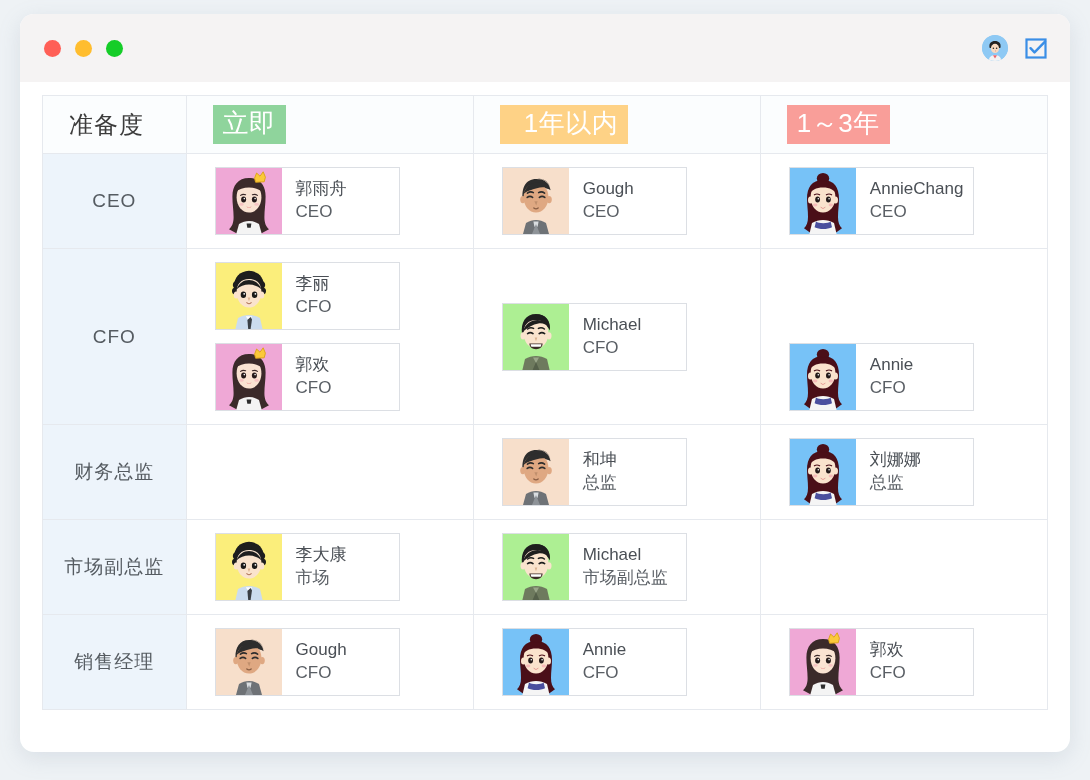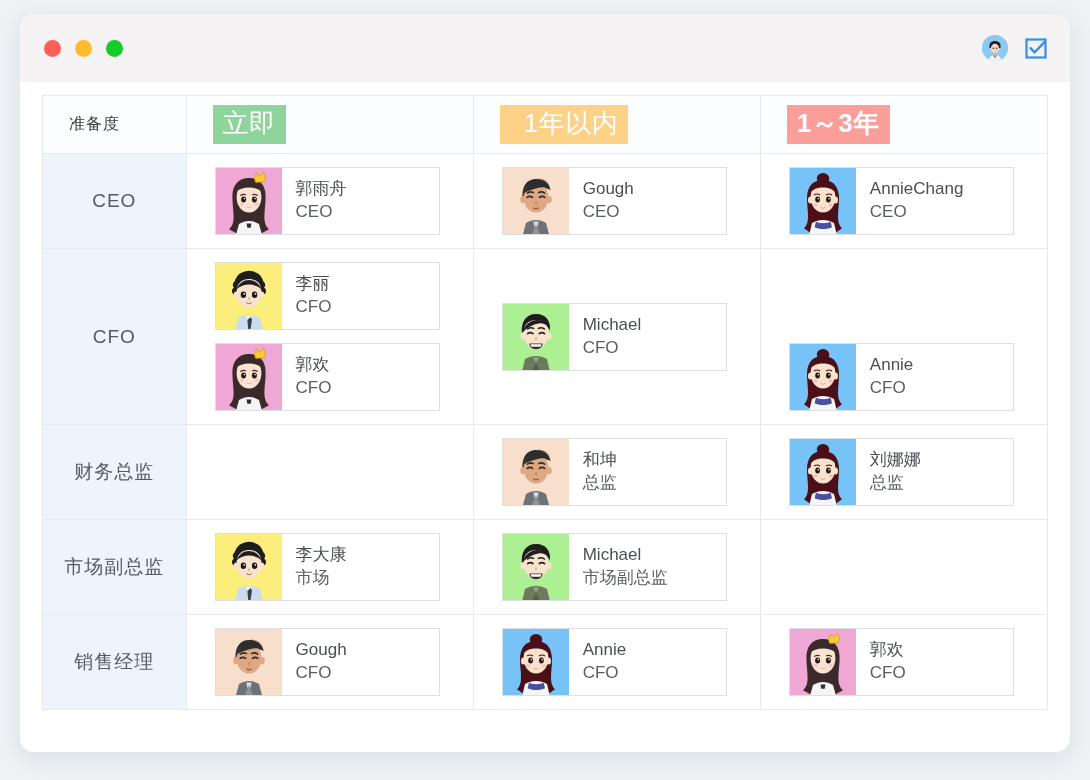--- a/index.html
+++ b/index.html
@@ -93,35 +93,35 @@
   col.c-col   { width: 286px; }
 
   
   .hdr-cell {
     height: 58px;
     background: #fbfdfe;
     padding-left: 26px !important;
     box-sizing: border-box;
   }
   .hdr-label {
-    font-size: 16px;
+    font-size: 24px;
     color: #3c3c3c;
     letter-spacing: 1px;
   }
   .tag {
     display: inline-block;
     padding: 2px 10px 4px 10px;
     font-size: 26px;
     color: #ffffff;
     line-height: 1.25;
     letter-spacing: 0.5px;
   }
   .tag.green  { background: #8fd49c; }
   .tag.orange { background: #fed286; padding-left: 24px; }
-  .tag.red    { background: #f99e99; font-weight: bold; }
+  .tag.red    { background: #f99e99; }
 
   
   .row-label {
     background: #edf4fb;
     text-align: center;
     font-size: 19px;
     color: #555b61;
     letter-spacing: 1px;
   }
 
@@ -137,21 +137,21 @@
     gap: 13px;
     padding: 13px 0 13px 28px;
     box-sizing: border-box;
     min-height: 78px;
   }
 
   
   .card {
     display: flex;
     align-items: stretch;
-    width: 225px;
+    width: 185px;
     height: 68px;
     border: 1px solid #dcdfe4;
     background: #ffffff;
     box-sizing: border-box;
   }
   .card .who {
     flex: 1 1 auto;
     display: flex;
     flex-direction: column;
     justify-content: center;

